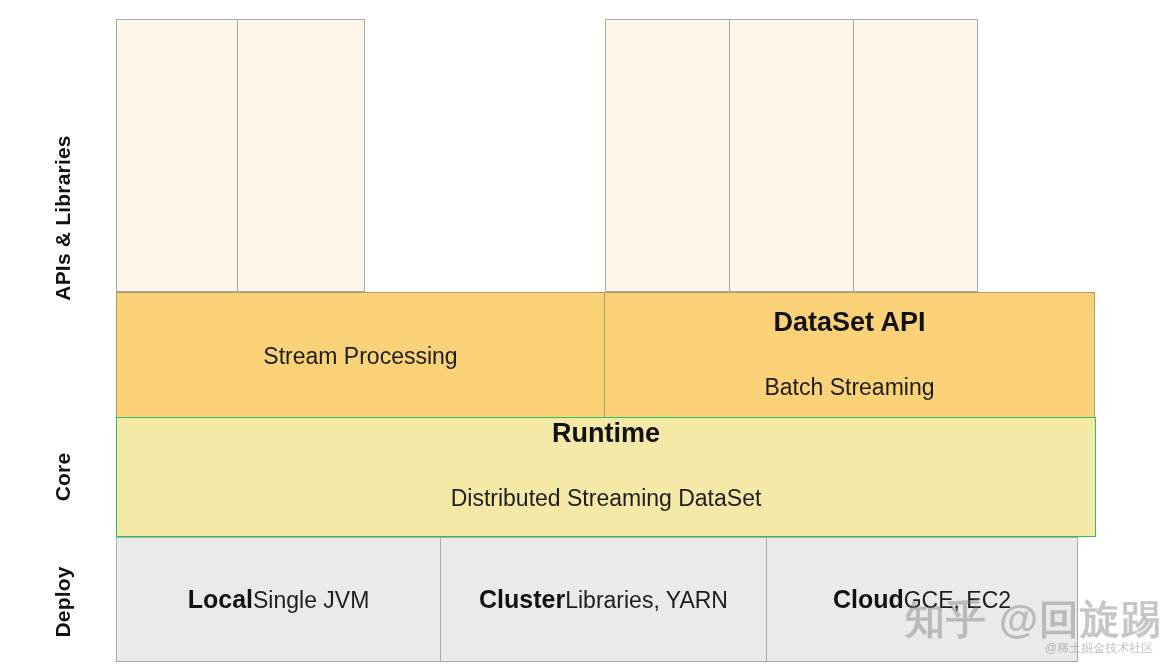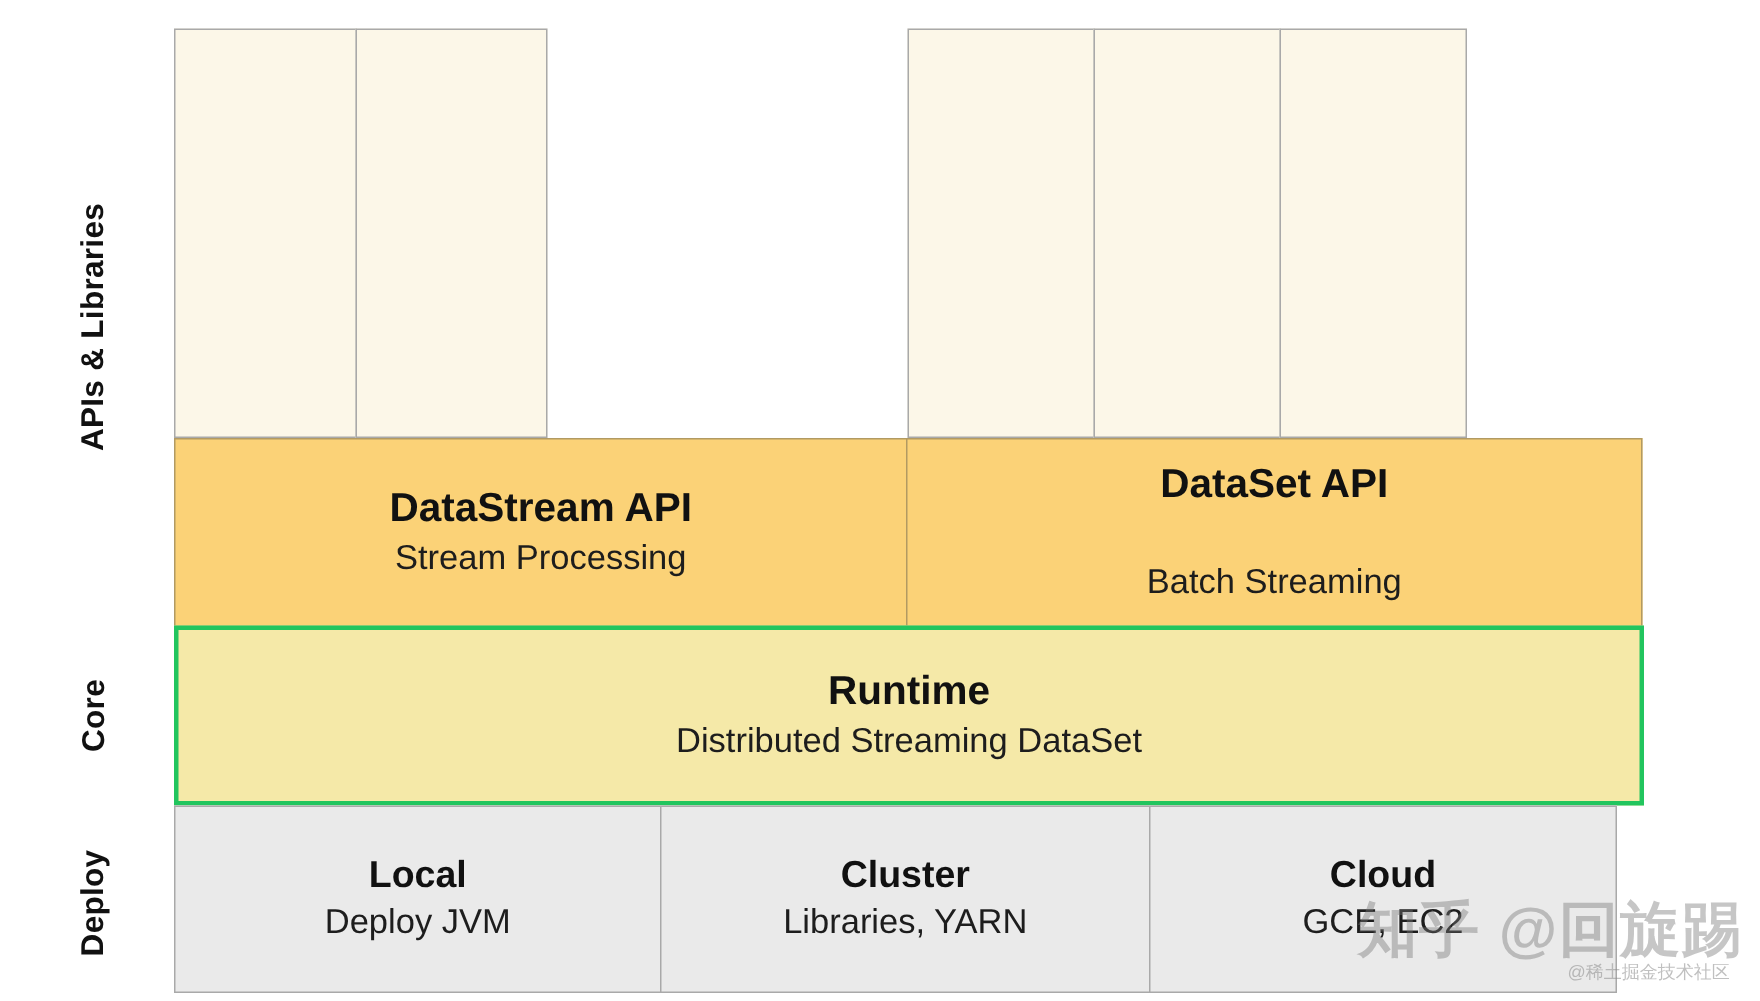--- a/index.html
+++ b/index.html
@@ -108,26 +108,27 @@
   }
 
   
   #runtime-band {
     position: absolute;
     left: 116px;
     top: 417px;
     width: 980px;
     height: 120px;
     background: #f5e9a8;
-    border: 3px solid #22c55e;
+    border: 1px solid #22c55e;
     box-sizing: border-box;
     display: flex;
     flex-direction: column;
     align-items: center;
-    justify-content: center;
+    justify-content: flex-start;
+    gap: 32px;
   }
   .runtime-title {
     font-weight: bold;
     font-size: 27px;
     color: #111111;
     line-height: 1.15;
   }
   .runtime-sub {
     font-size: 23px;
     color: #1d1d1d;
@@ -142,21 +143,21 @@
     top: 537px;
     width: 980px;
     height: 125px;
     display: flex;
   }
   .deploy-box {
     background: #eaeaea;
     border: 1px solid #a9a9a9;
     box-sizing: border-box;
     display: flex;
-    flex-direction: column;
+    flex-direction: row;
     align-items: center;
     justify-content: center;
     overflow: hidden;
   }
   .deploy-box + .deploy-box { margin-left: -1px; }
   .deploy-title {
     font-weight: bold;
     font-size: 25px;
     color: #111111;
     line-height: 1.15;
@@ -232,38 +233,37 @@
     </div>
     <div class="lib-box" style="width:125px">
       <div class="lib-text" style="height: 159px; bottom: 16px;">
         
       </div>
     </div>
   </div>
 
   <div class="api-row">
     <div class="api-box" style="width:489px">
-      <div class="api-title">DataStream API</div>
       <div class="api-sub">Stream Processing</div>
     </div>
     <div class="api-box" style="width:491px">
       <div class="api-title">DataSet API</div>
       <div class="api-sub">Batch Streaming</div>
     </div>
   </div>
 
   <div id="runtime-band">
     <div class="runtime-title">Runtime</div>
     <div class="runtime-sub">Distributed Streaming DataSet</div>
   </div>
 
   <div id="deploy-row">
     <div class="deploy-box" style="width:325px">
       <div class="deploy-title">Local</div>
-      <div class="deploy-sub">Deploy JVM</div>
+      <div class="deploy-sub">Single JVM</div>
     </div>
     <div class="deploy-box" style="width:327px">
       <div class="deploy-title">Cluster</div>
       <div class="deploy-sub">Libraries, YARN</div>
     </div>
     <div class="deploy-box" style="width:312px">
       <div class="deploy-title">Cloud</div>
       <div class="deploy-sub">GCE, EC2</div>
     </div>
   </div>

